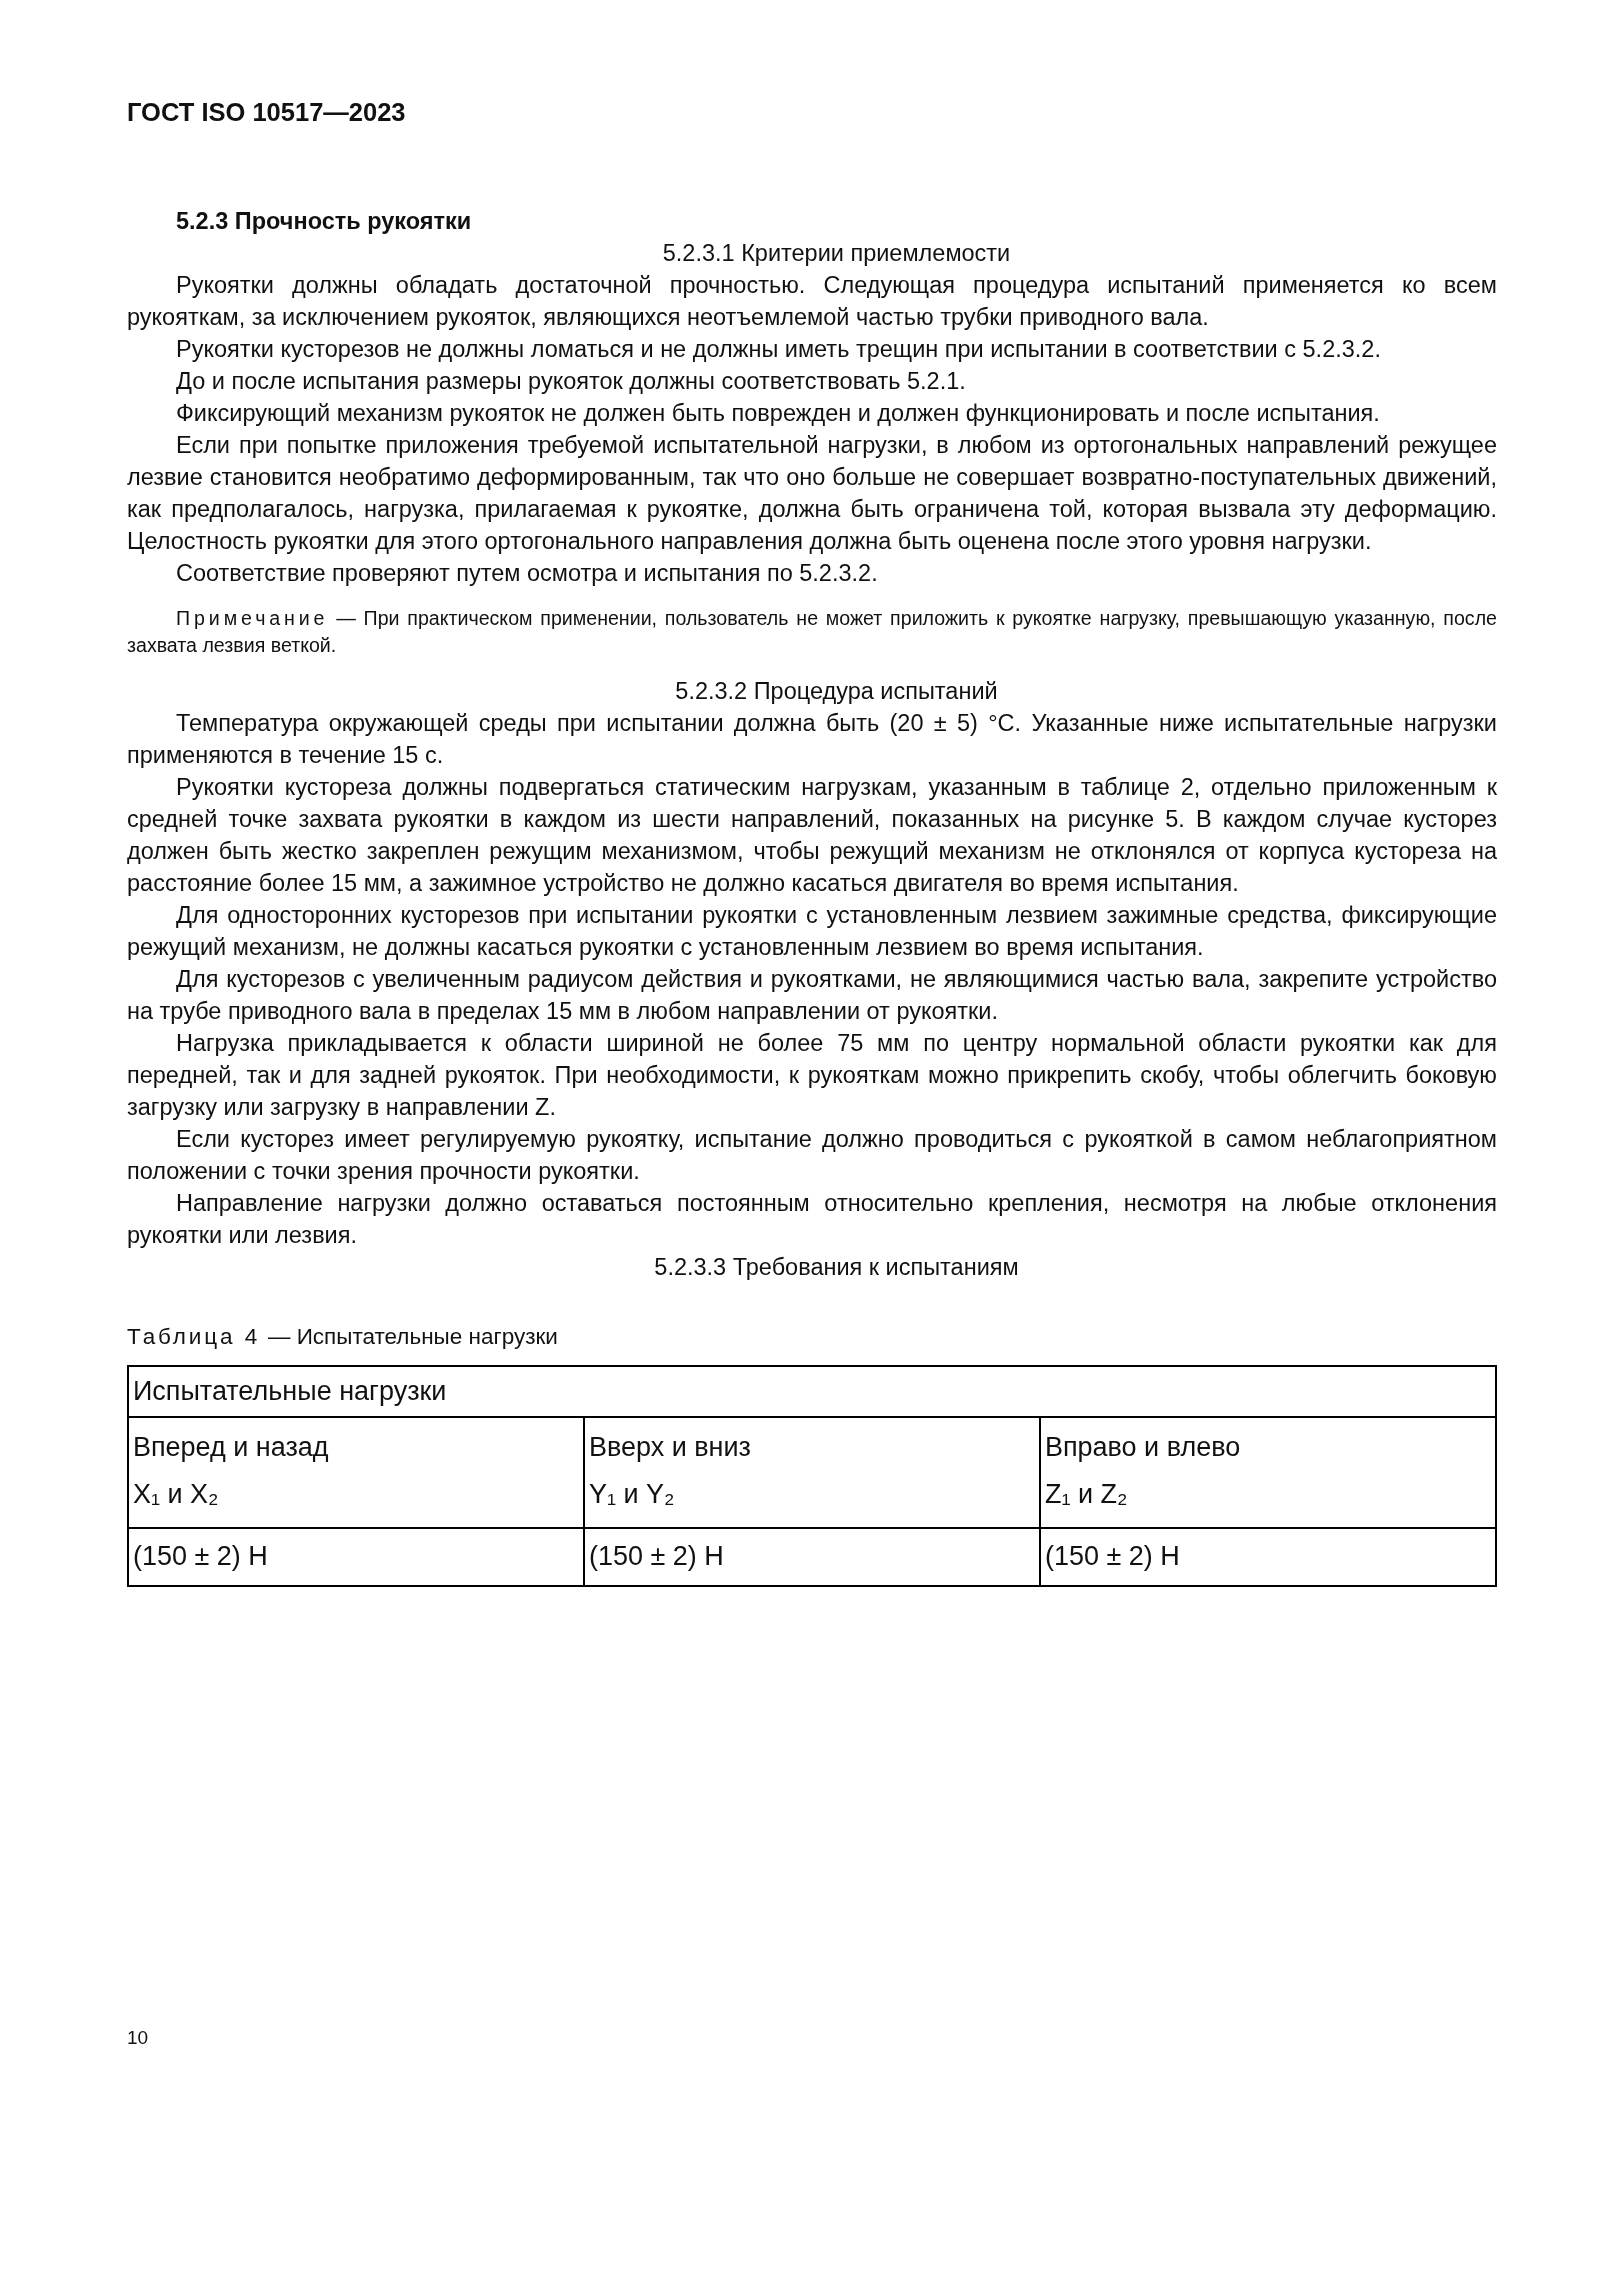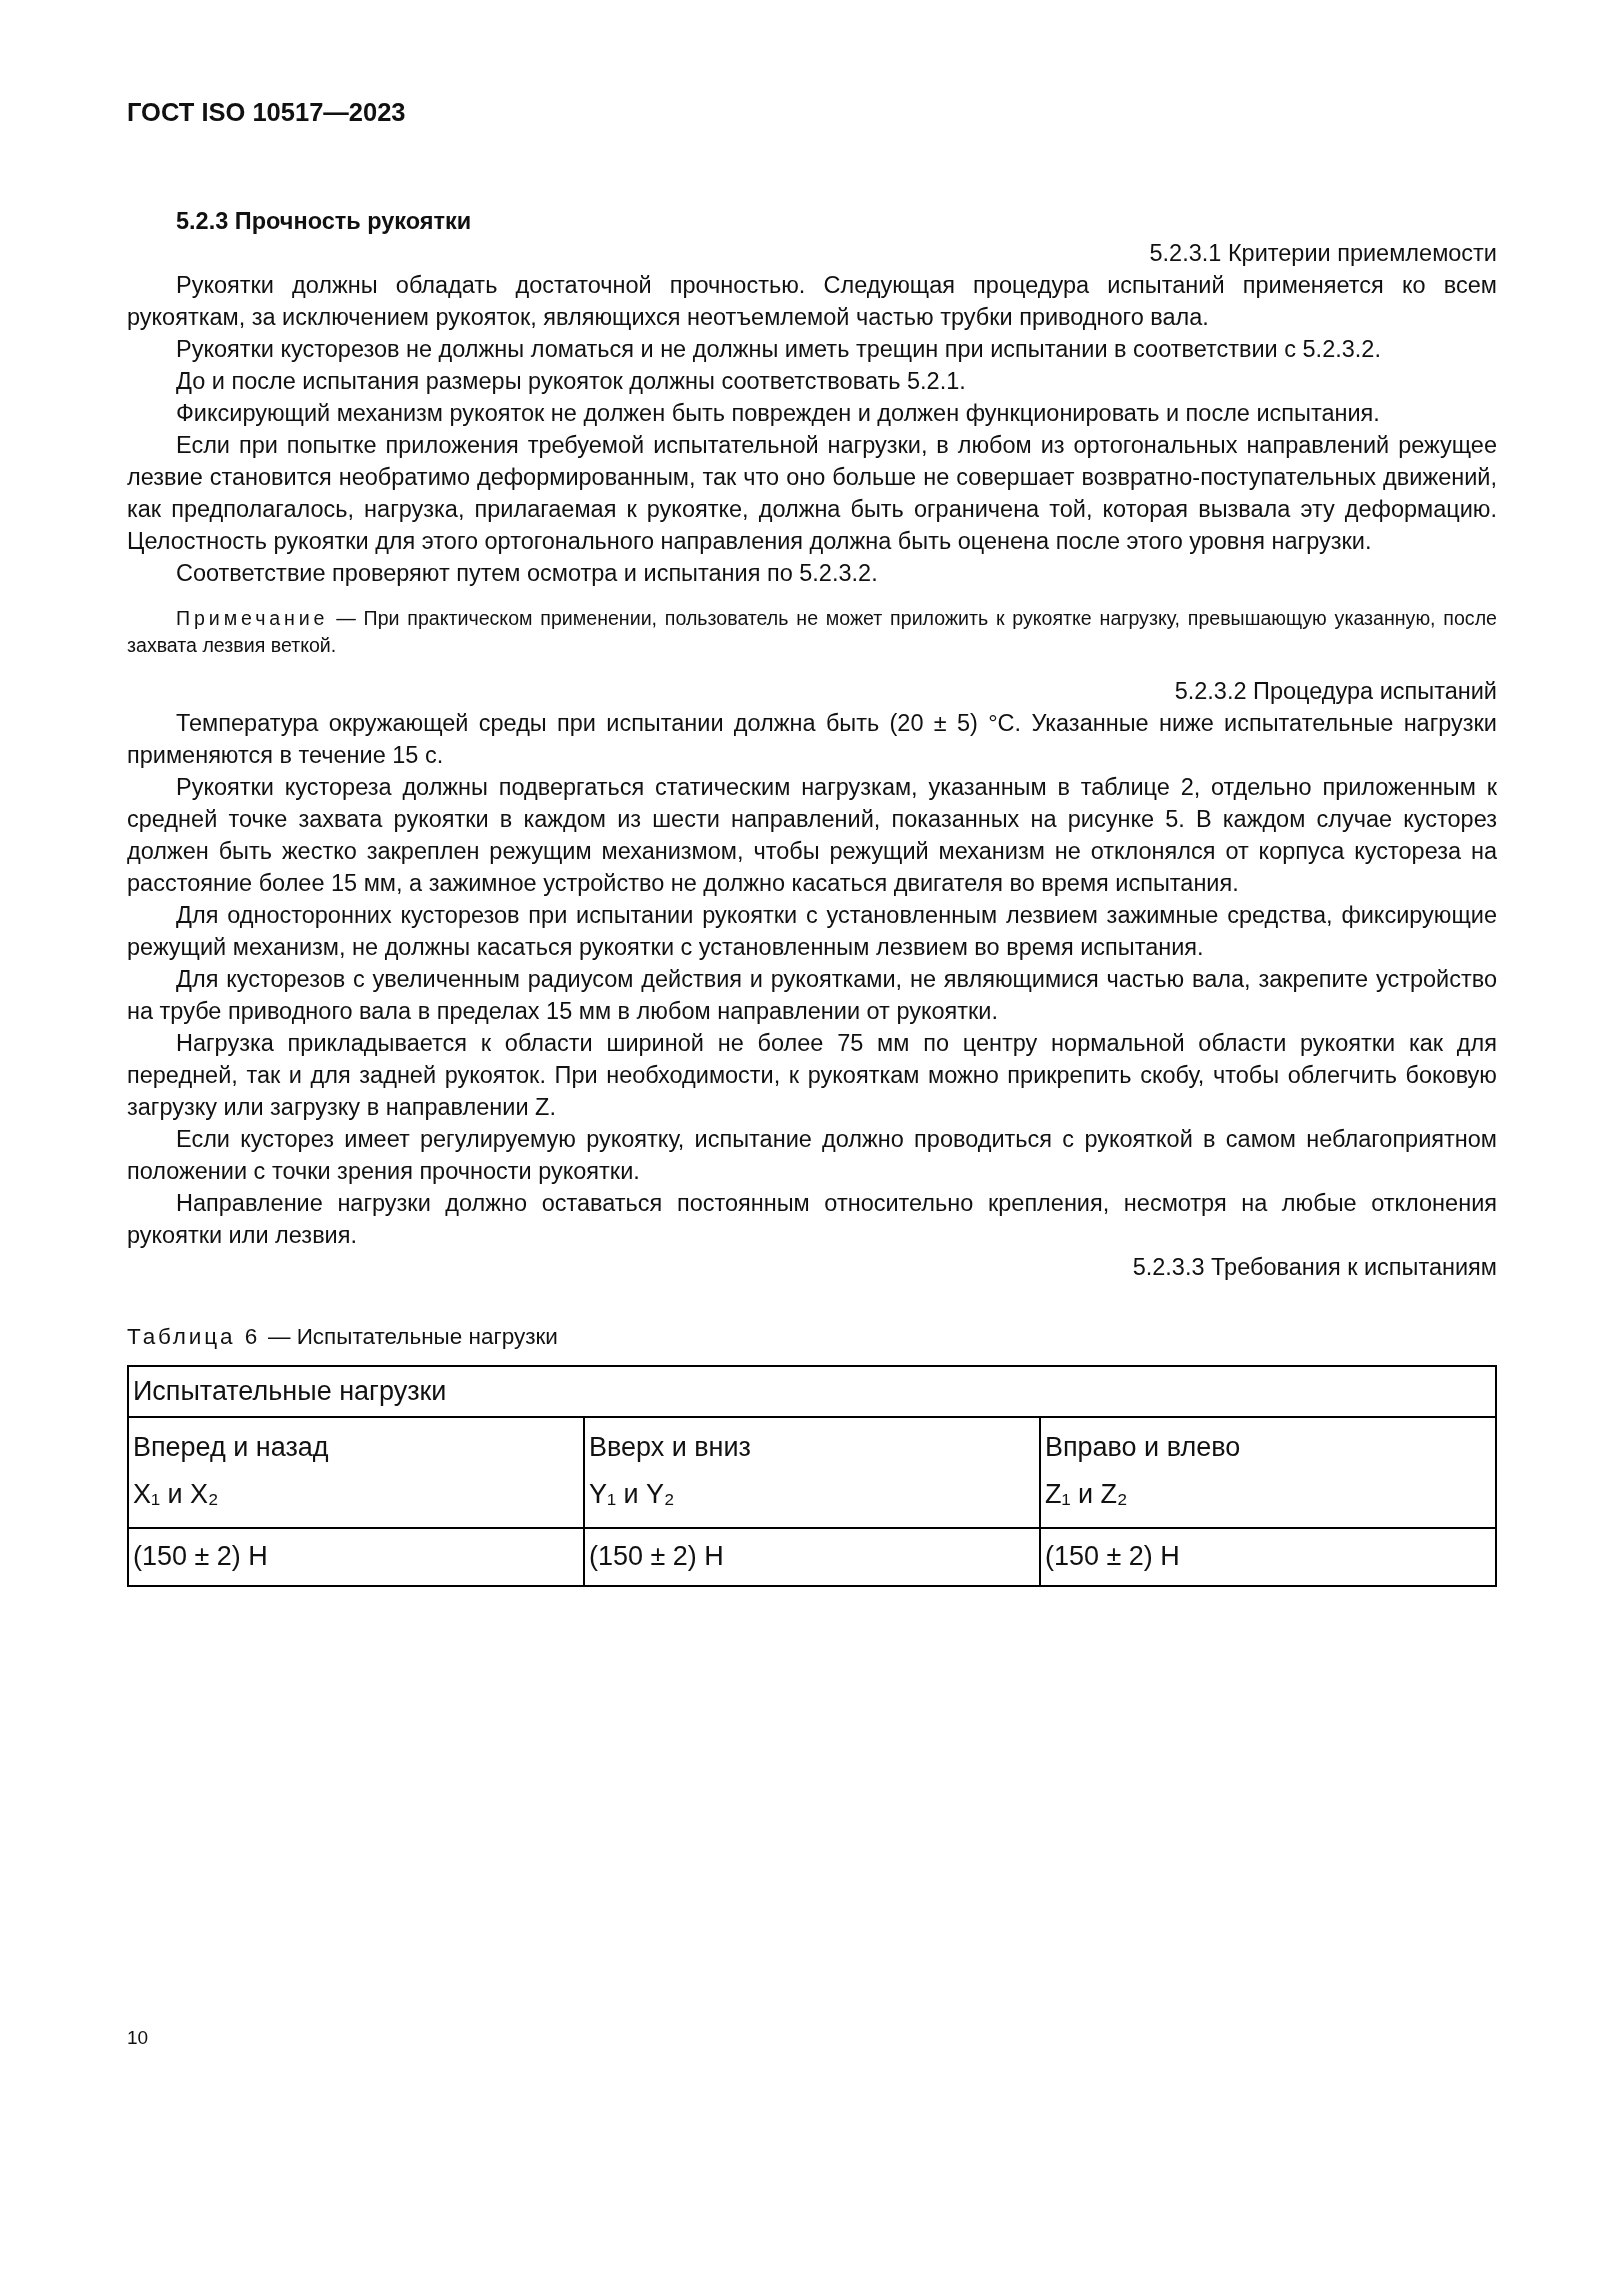--- a/index.html
+++ b/index.html
@@ -20,21 +20,21 @@
     margin: 0 0 78px 0;
   }
   p.body {
     margin: 0;
     font-size: 23.5px;
     line-height: 32px;
     text-align: justify;
     text-indent: 49px;
   }
   p.head-bold { font-weight: bold; text-align: left; }
-  p.head-plain { text-align: right; }
+  p.head-plain { text-align: center; }
   p.note {
     margin: 15.7px 0 15.7px 0;
     font-size: 19.6px;
     line-height: 27.4px;
     text-align: justify;
     text-indent: 49px;
   }
   .note-label { letter-spacing: 3.9px; margin-right: 7.8px; }
   p.table-caption {
     margin: 39px 0 13.7px 0;
@@ -96,21 +96,21 @@
   <p class="body">Температура окружающей среды при испытании должна быть (20 ± 5) °C. Указанные ниже испытательные нагрузки применяются в течение 15 с.</p>
   <p class="body">Рукоятки кустореза должны подвергаться статическим нагрузкам, указанным в таблице 2, отдельно приложенным к средней точке захвата рукоятки в каждом из шести направлений, показанных на рисунке 5. В каждом случае кусторез должен быть жестко закреплен режущим механизмом, чтобы режущий механизм не отклонялся от корпуса кустореза на расстояние более 15 мм, а зажимное устройство не должно касаться двигателя во время испытания.</p>
   <p class="body">Для односторонних кусторезов при испытании рукоятки с установленным лезвием зажимные средства, фиксирующие режущий механизм, не должны касаться рукоятки с установленным лезвием во время испытания.</p>
   <p class="body">Для кусторезов с увеличенным радиусом действия и рукоятками, не являющимися частью вала, закрепите устройство на трубе приводного вала в пределах 15 мм в любом направлении от рукоятки.</p>
   <p class="body">Нагрузка прикладывается к области шириной не более 75 мм по центру нормальной области рукоятки как для передней, так и для задней рукояток. При необходимости, к рукояткам можно прикрепить скобу, чтобы облегчить боковую загрузку или загрузку в направлении Z.</p>
   <p class="body">Если кусторез имеет регулируемую рукоятку, испытание должно проводиться с рукояткой в самом неблагоприятном положении с точки зрения прочности рукоятки.</p>
   <p class="body">Направление нагрузки должно оставаться постоянным относительно крепления, несмотря на любые отклонения рукоятки или лезвия.</p>
 
   <p class="body head-plain">5.2.3.3 Требования к испытаниям</p>
 
-  <p class="table-caption"><span class="caption-label">Таблица 6</span><span>— Испытательные нагрузки</span></p>
+  <p class="table-caption"><span class="caption-label">Таблица 4</span><span>— Испытательные нагрузки</span></p>
 
   <table class="loads-table">
     <tbody>
       <tr>
         <td class="t-title" colspan="3">Испытательные нагрузки</td>
       </tr>
       <tr>
         <td class="t-dir">
           <div class="dir-name">Вперед и назад</div>
           <div class="axes-name">X₁ и X₂</div>

